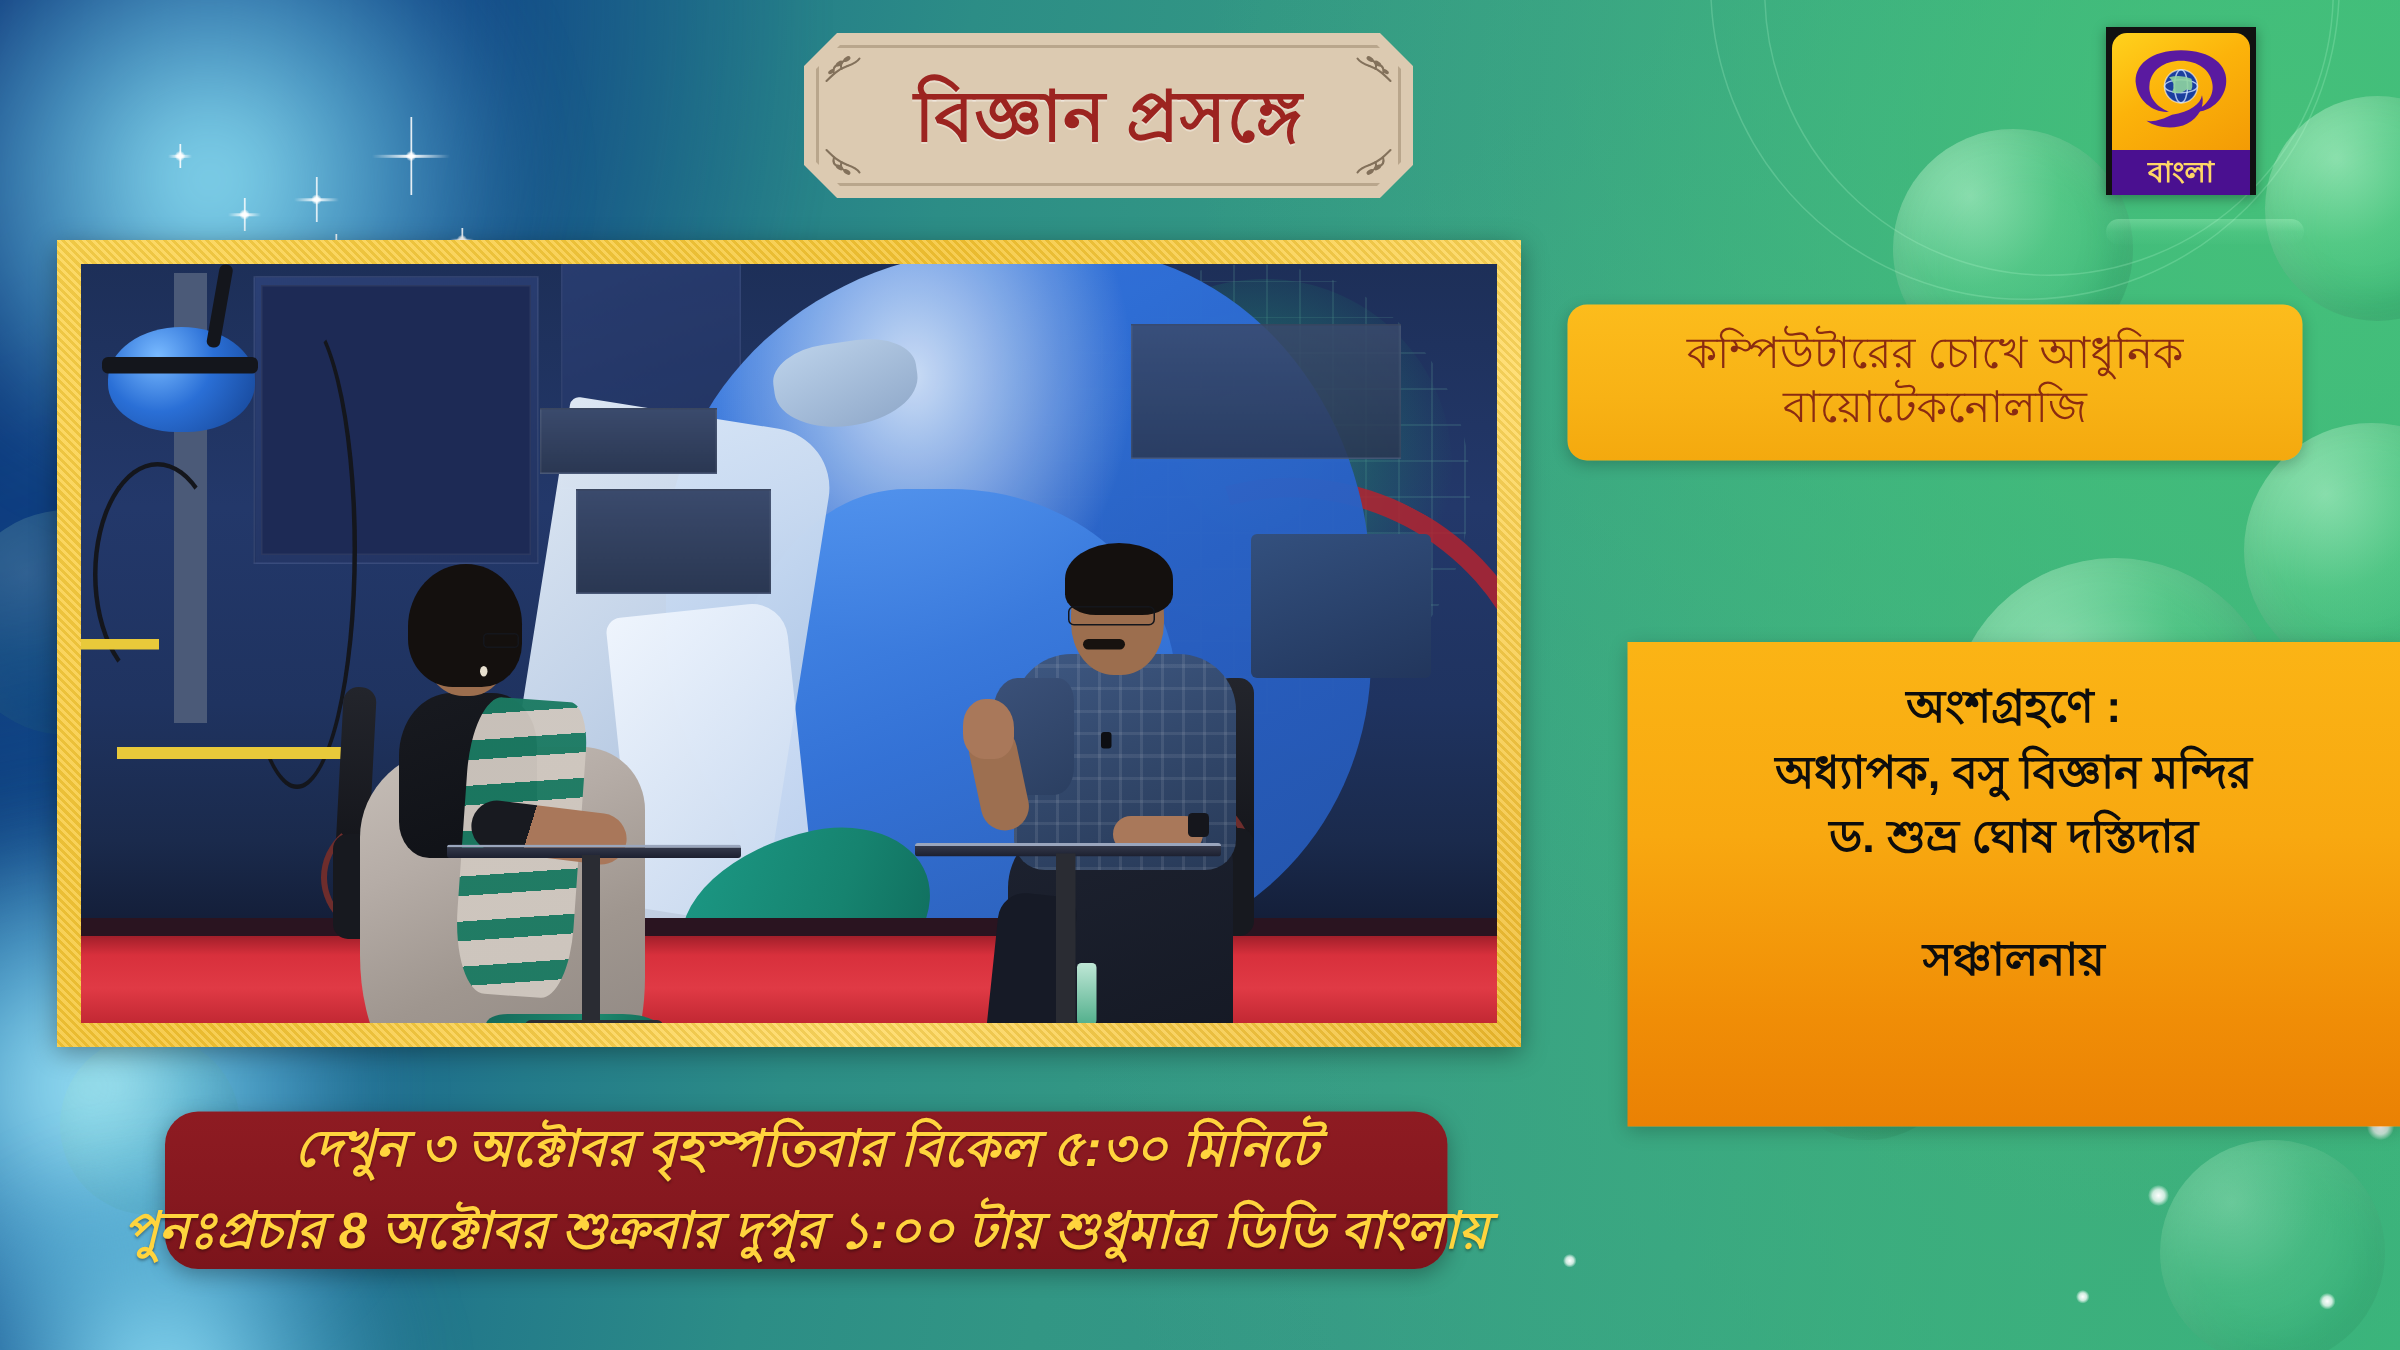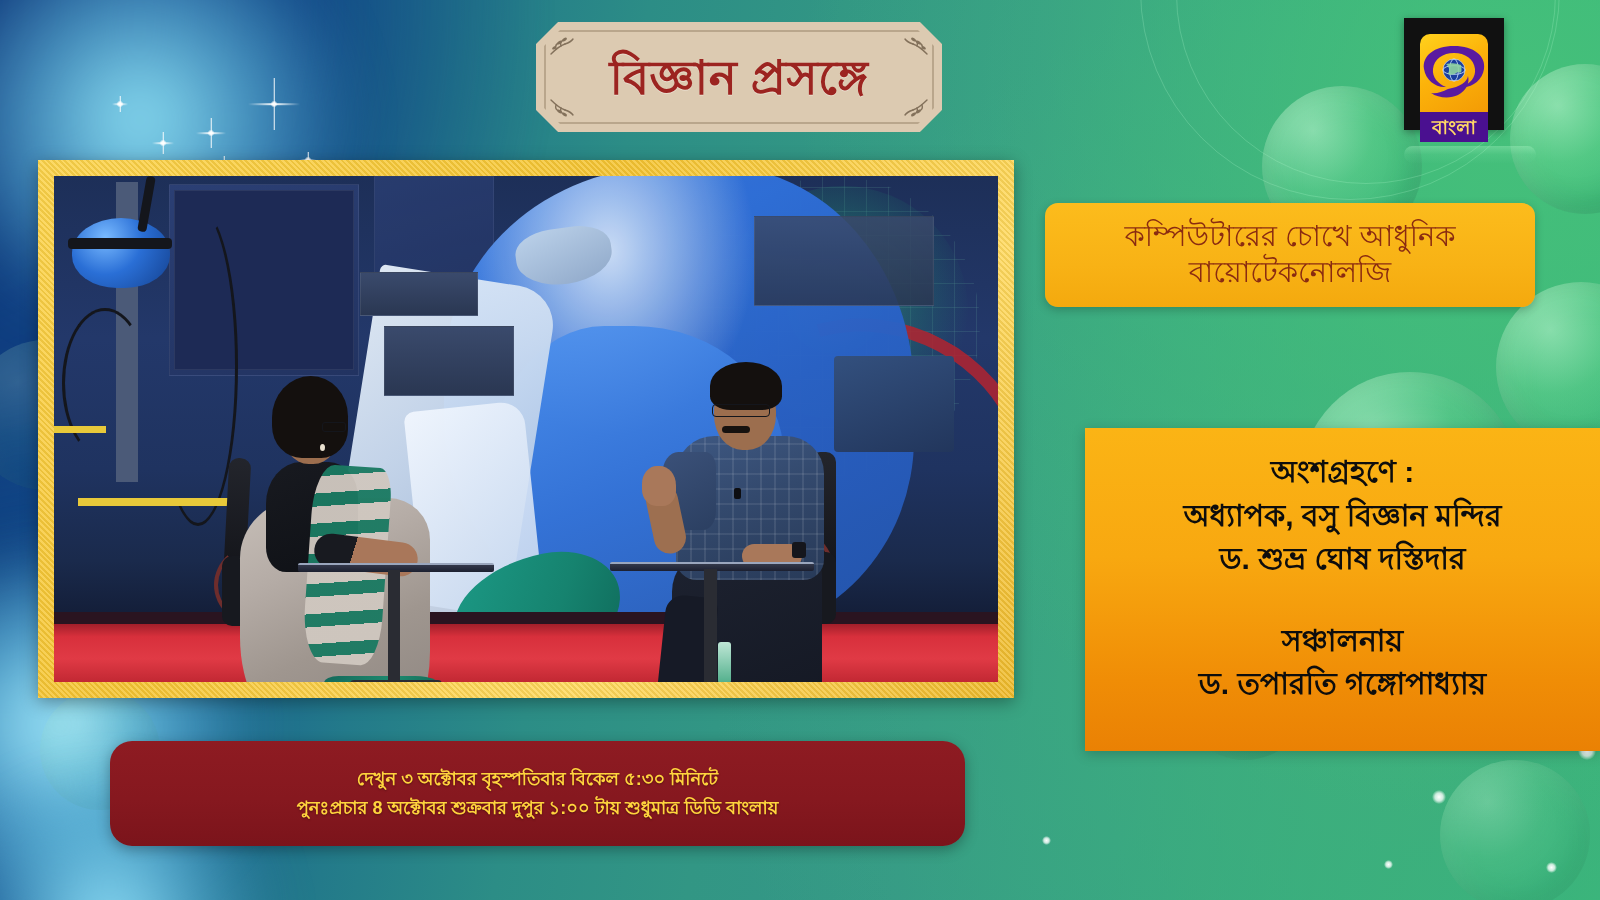--- a/index.html
+++ b/index.html
@@ -104,21 +104,21 @@
   .vine { position:absolute; width:26px; height:22px; z-index:2; opacity:.8; }
   .vine svg { width:100%; height:100%; display:block; }
   .v-tl { left:13px;  top:12px; }
   .v-tr { right:13px; top:12px; transform:scaleX(-1); }
   .v-bl { left:13px;  bottom:12px; transform:scaleY(-1); }
   .v-br { right:13px; bottom:12px; transform:scale(-1,-1); }
 
   
   #logo {
     position:absolute; left:1404px; top:18px; width:100px; height:112px;
-    background:#111; padding:16px;
+    background:#111; padding:4px;
     box-shadow:0 2px 8px rgba(0,0,0,.35);
   }
   #logo .logo-top {
     height:78px; position:relative;
     background:linear-gradient(150deg,#ffd21d 0%,#fcb30a 45%,#f39b05 100%);
     border-radius:10px 10px 0 0;
     overflow:hidden;
   }
   #logo .logo-bottom {
     height:30px; background:#4a1090;
@@ -251,22 +251,23 @@
 
   
   #schedule {
     position:absolute; left:110px; top:741px; width:855px; height:105px;
     background:linear-gradient(180deg,#8e1b22 0%,#86181f 55%,#7b141b 100%);
     border-radius:22px;
     display:flex; flex-direction:column; align-items:center; justify-content:center;
     box-shadow:0 4px 14px rgba(0,0,0,.30);
   }
   #schedule .s-line {
-    color:#ffd43d; font-size:18px; font-weight:bold; line-height:1.6; white-space:nowrap;
+    color:#ffd43d; font-size:34px; font-weight:bold; line-height:1.6; white-space:nowrap;
     text-shadow:0 1px 2px rgba(0,0,0,.35);
+    font-style:italic;
   }
 </style>
 </head>
 <body>
 
 <div id="bg">
   <div class="bg-base"></div>
   <div class="blue-corner"></div>
 
   <div class="glow glow-tl"></div>
@@ -506,19 +507,18 @@
   <div class="t-line">কম্পিউটারের চোখে আধুনিক</div>
   <div class="t-line">বায়োটেকনোলজি</div>
 </div>
 
 <div id="cast-box">
   <div class="c-line">অংশগ্রহণে :</div>
   <div class="c-line">অধ্যাপক, বসু বিজ্ঞান মন্দির</div>
   <div class="c-line">ড. শুভ্র ঘোষ দস্তিদার</div>
   <div class="c-gap"></div>
   <div class="c-line">সঞ্চালনায়</div>
-  <div class="c-line">ড. তপারতি গঙ্গোপাধ্যায়</div>
 </div>
 
 <div id="schedule">
   <div class="s-line">দেখুন ৩ অক্টোবর বৃহস্পতিবার বিকেল ৫:৩০ মিনিটে</div>
   <div class="s-line">পুনঃপ্রচার 8 অক্টোবর শুক্রবার দুপুর ১:০০ টায় শুধুমাত্র ডিডি বাংলায়</div>
 </div>
 
 </body></html>

